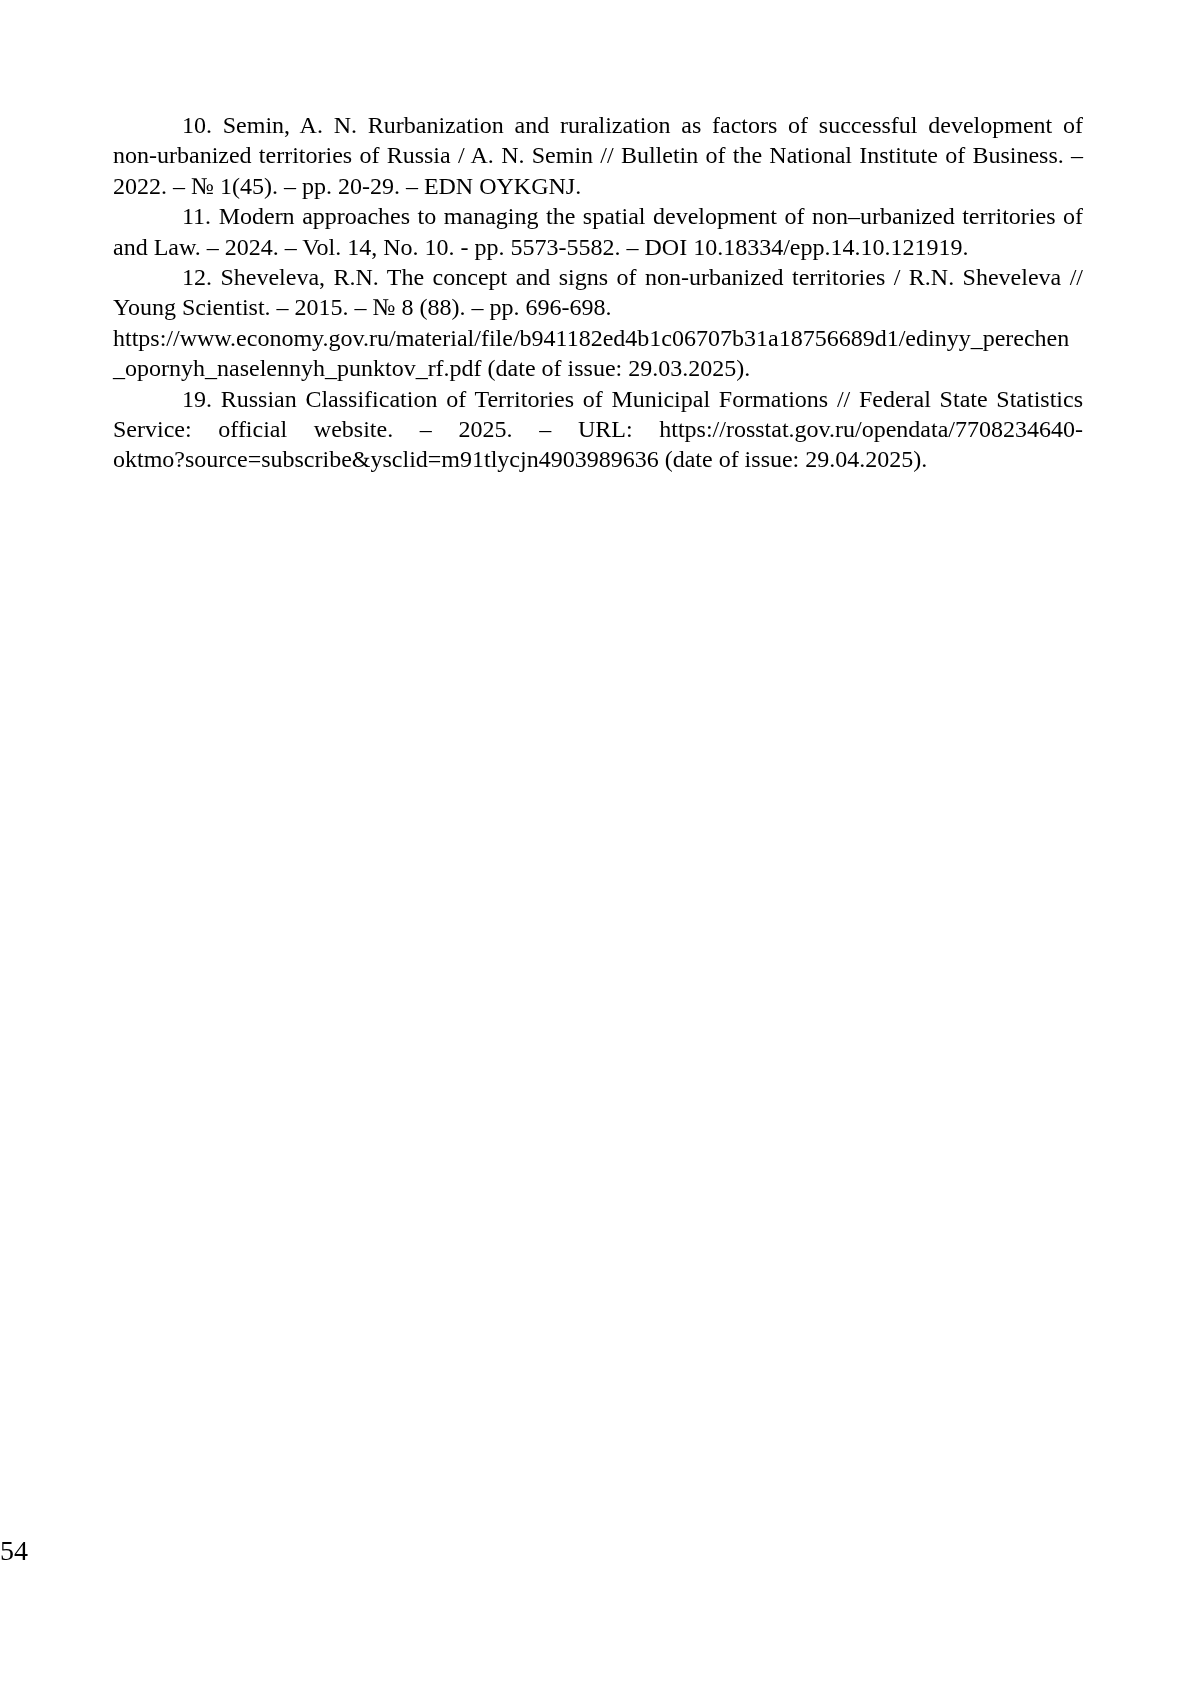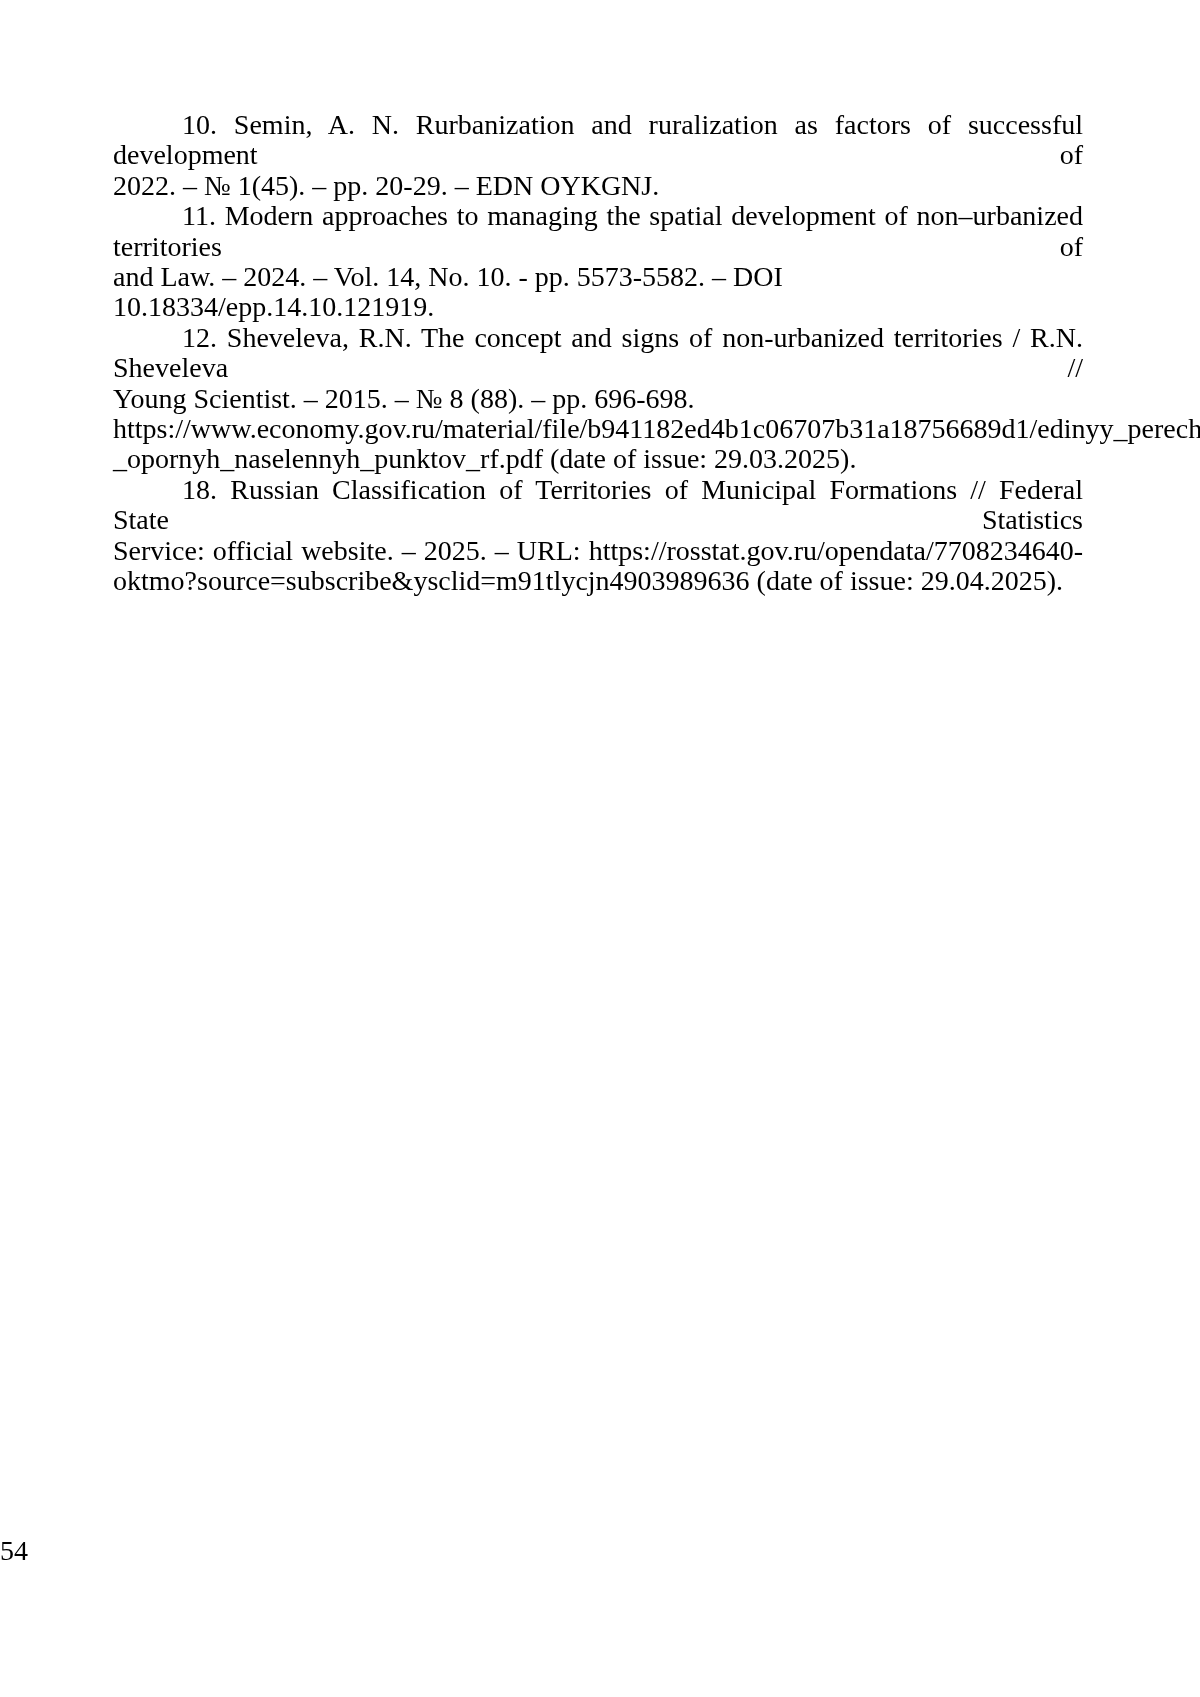--- a/index.html
+++ b/index.html
@@ -19,21 +19,21 @@
     position: absolute;
     left: 113px;
     top: 110px;
     width: 970px;
   }
   .para {
     margin: 0;
     padding: 0;
   }
   .line {
-    font-size: 28px;
+    font-size: 24px;
     line-height: 30.4px;
     text-align: left;
     white-space: normal;
   }
   .line.j {
     text-align: justify;
     text-align-last: justify;
   }
   .line.first {
     text-indent: 69px;
@@ -48,35 +48,36 @@
     line-height: 30.4px;
   }
 </style>
 </head>
 <body>
 
 <main>
   <section class="text-block">
       <div class="para">
         <div class="line first j">10. Semin, A. N. Rurbanization and ruralization as factors of successful development of</div>
+        <div class="line j">non-urbanized territories of Russia / A. N. Semin // Bulletin of the National Institute of Business. –</div>
         <div class="line">2022. – № 1(45). – pp. 20-29. – EDN OYKGNJ.</div>
       </div>
       <div class="para">
         <div class="line first j">11. Modern approaches to managing the spatial development of non–urbanized territories of</div>
         <div class="line">and Law. – 2024. – Vol. 14, No. 10. - pp. 5573-5582. – DOI 10.18334/epp.14.10.121919.</div>
       </div>
       <div class="para">
         <div class="line first j">12. Sheveleva, R.N. The concept and signs of non-urbanized territories / R.N. Sheveleva //</div>
         <div class="line">Young Scientist. – 2015. – № 8 (88). – pp. 696-698.</div>
       </div>
       <div class="para">
         <div class="line j">https://www.economy.gov.ru/material/file/b941182ed4b1c06707b31a18756689d1/edinyy_perechen</div>
         <div class="line">_opornyh_naselennyh_punktov_rf.pdf (date of issue: 29.03.2025).</div>
       </div>
       <div class="para">
-        <div class="line first j">18. Russian Classification of Territories of Municipal Formations // Federal State Statistics</div>
+        <div class="line first j">19. Russian Classification of Territories of Municipal Formations // Federal State Statistics</div>
         <div class="line j">Service: official website. – 2025. – URL: https://rosstat.gov.ru/opendata/7708234640-</div>
         <div class="line">oktmo?source=subscribe&amp;ysclid=m91tlycjn4903989636 (date of issue: 29.04.2025).</div>
       </div>
     </section>
 
   <div class="page-number">54</div>
 </main>
 
 </body></html>

